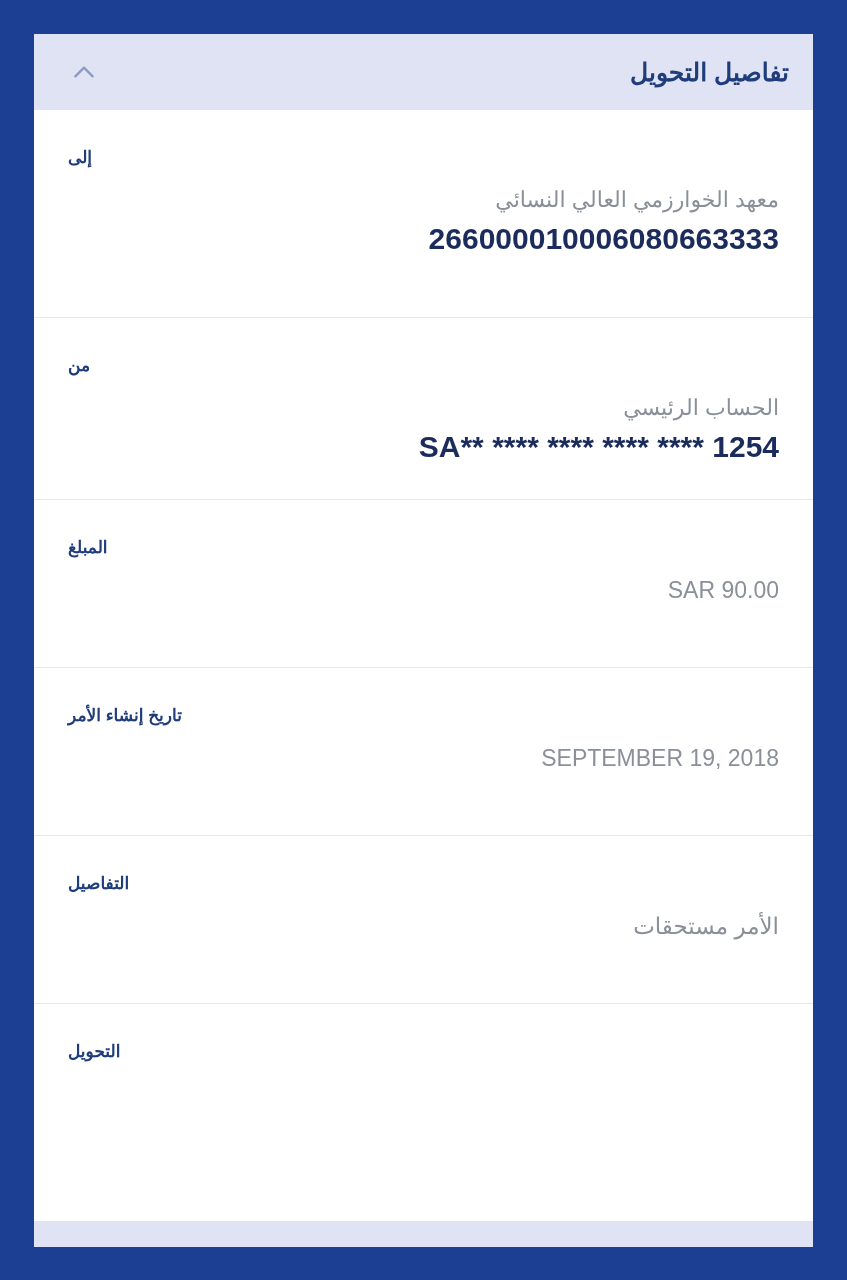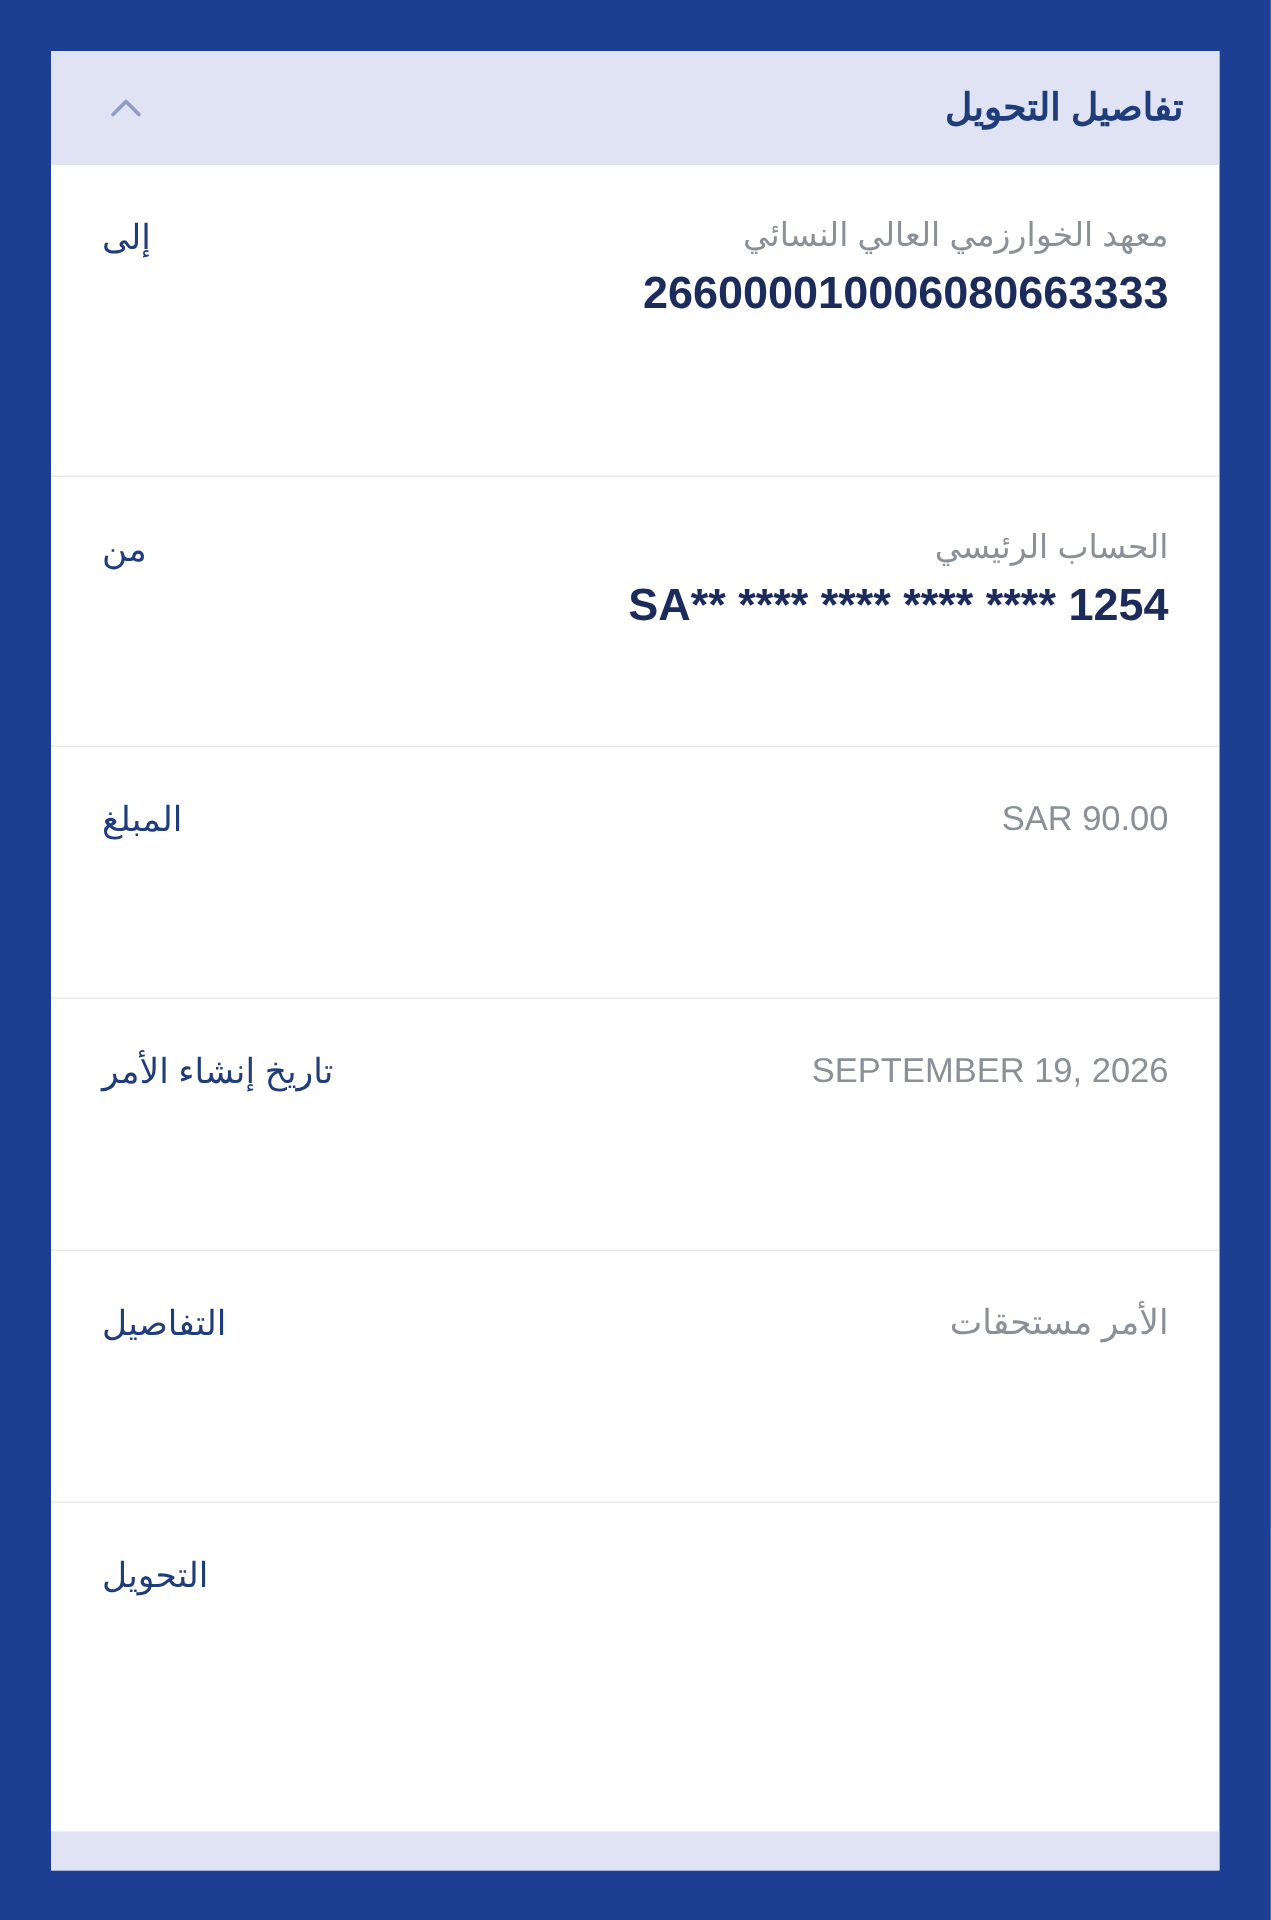--- a/index.html
+++ b/index.html
@@ -64,31 +64,32 @@
     flex-direction: row-reverse;
     justify-content: flex-start;
     align-items: flex-start;
     padding: 30px 34px 30px 34px;
     border-bottom: 1px solid #e6e8ec;
   }
   .row:last-child { border-bottom: none; }
   .row-label {
     width: 190px;
     text-align: left;
-    font-size: 23px;
-    font-weight: normal;
+    font-size: 17px;
+    font-weight: bold;
     color: #1f3d7a;
     line-height: 32px;
     padding-top: 2px;
   }
   .row-value {
     flex: 1 1 auto;
     text-align: right;
     padding-left: 0;
     padding-right: 0;
+    margin-top: 43px;
   }
   .value-sub {
     font-size: 22px;
     color: #8a8f98;
     line-height: 34px;
     text-align: right;
     direction: rtl;
   }
   .value-main {
     font-size: 30px;
@@ -154,21 +155,21 @@
       <div class="row row-amount">
         <div class="row-label">المبلغ</div>
         <div class="row-value">
           <div class="value-plain">SAR 90.00</div>
         </div>
       </div>
 
       <div class="row row-date">
         <div class="row-label">تاريخ إنشاء الأمر</div>
         <div class="row-value">
-          <div class="value-plain">SEPTEMBER 19, 2026</div>
+          <div class="value-plain">SEPTEMBER 19, 2018</div>
         </div>
       </div>
 
       <div class="row row-details">
         <div class="row-label">التفاصيل</div>
         <div class="row-value">
           <div class="value-plain rtl">الأمر مستحقات</div>
         </div>
       </div>
 

